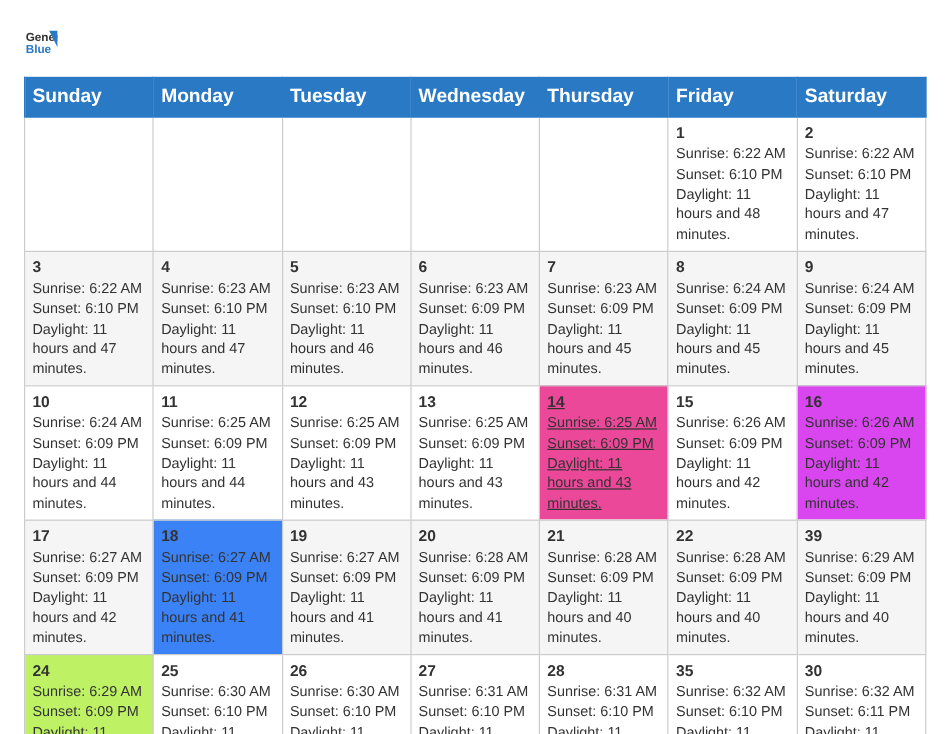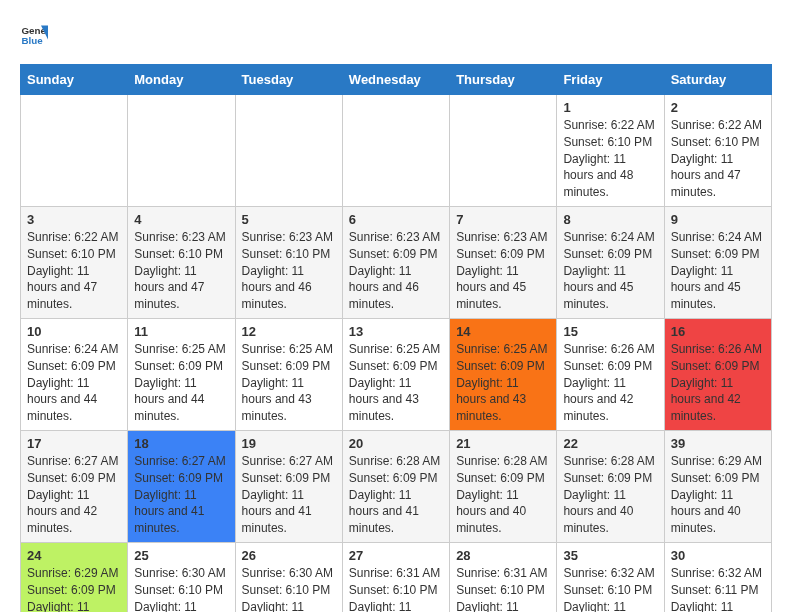--- a/index.html
+++ b/index.html
@@ -38,21 +38,21 @@
       color: #555;
     }
     table {
       width: 100%;
       border-collapse: collapse;
       table-layout: fixed;
     }
     thead tr th {
       background-color: #2979c5;
       color: #fff;
-      font-size: 13px;
+      font-size: 16px;
       font-weight: bold;
       padding: 7px 6px;
       text-align: left;
       border: 1px solid #2979c5;
     }
     tbody tr td {
       vertical-align: top;
       border: 1px solid #ccc;
       padding: 5px 6px;
       font-size: 11px;
@@ -171,29 +171,29 @@
           <div class="cell-content">Sunrise: 6:25 AM<br>Sunset: 6:09 PM<br>Daylight: 11 hours and 44 minutes.</div>
         </td>
         <td style="background: rgb(255, 255, 255);">
           <span class="day-number">12</span>
           <div class="cell-content">Sunrise: 6:25 AM<br>Sunset: 6:09 PM<br>Daylight: 11 hours and 43 minutes.</div>
         </td>
         <td style="background: rgb(255, 255, 255);">
           <span class="day-number">13</span>
           <div class="cell-content">Sunrise: 6:25 AM<br>Sunset: 6:09 PM<br>Daylight: 11 hours and 43 minutes.</div>
         </td>
-        <td style="background: #f97316;">
+        <td style="background: #ec4899; text-decoration: underline;">
           <span class="day-number">14</span>
           <div class="cell-content">Sunrise: 6:25 AM<br>Sunset: 6:09 PM<br>Daylight: 11 hours and 43 minutes.</div>
         </td>
         <td style="background: rgb(255, 255, 255);">
           <span class="day-number">15</span>
           <div class="cell-content">Sunrise: 6:26 AM<br>Sunset: 6:09 PM<br>Daylight: 11 hours and 42 minutes.</div>
         </td>
-        <td style="background: #ef4444;">
+        <td style="background: #d946ef;">
           <span class="day-number">16</span>
           <div class="cell-content">Sunrise: 6:26 AM<br>Sunset: 6:09 PM<br>Daylight: 11 hours and 42 minutes.</div>
         </td>
       </tr>
       <tr>
         <td style="background: rgb(245, 245, 245);">
           <span class="day-number">17</span>
           <div class="cell-content">Sunrise: 6:27 AM<br>Sunset: 6:09 PM<br>Daylight: 11 hours and 42 minutes.</div>
         </td>
         <td style="background: #3b82f6;">

